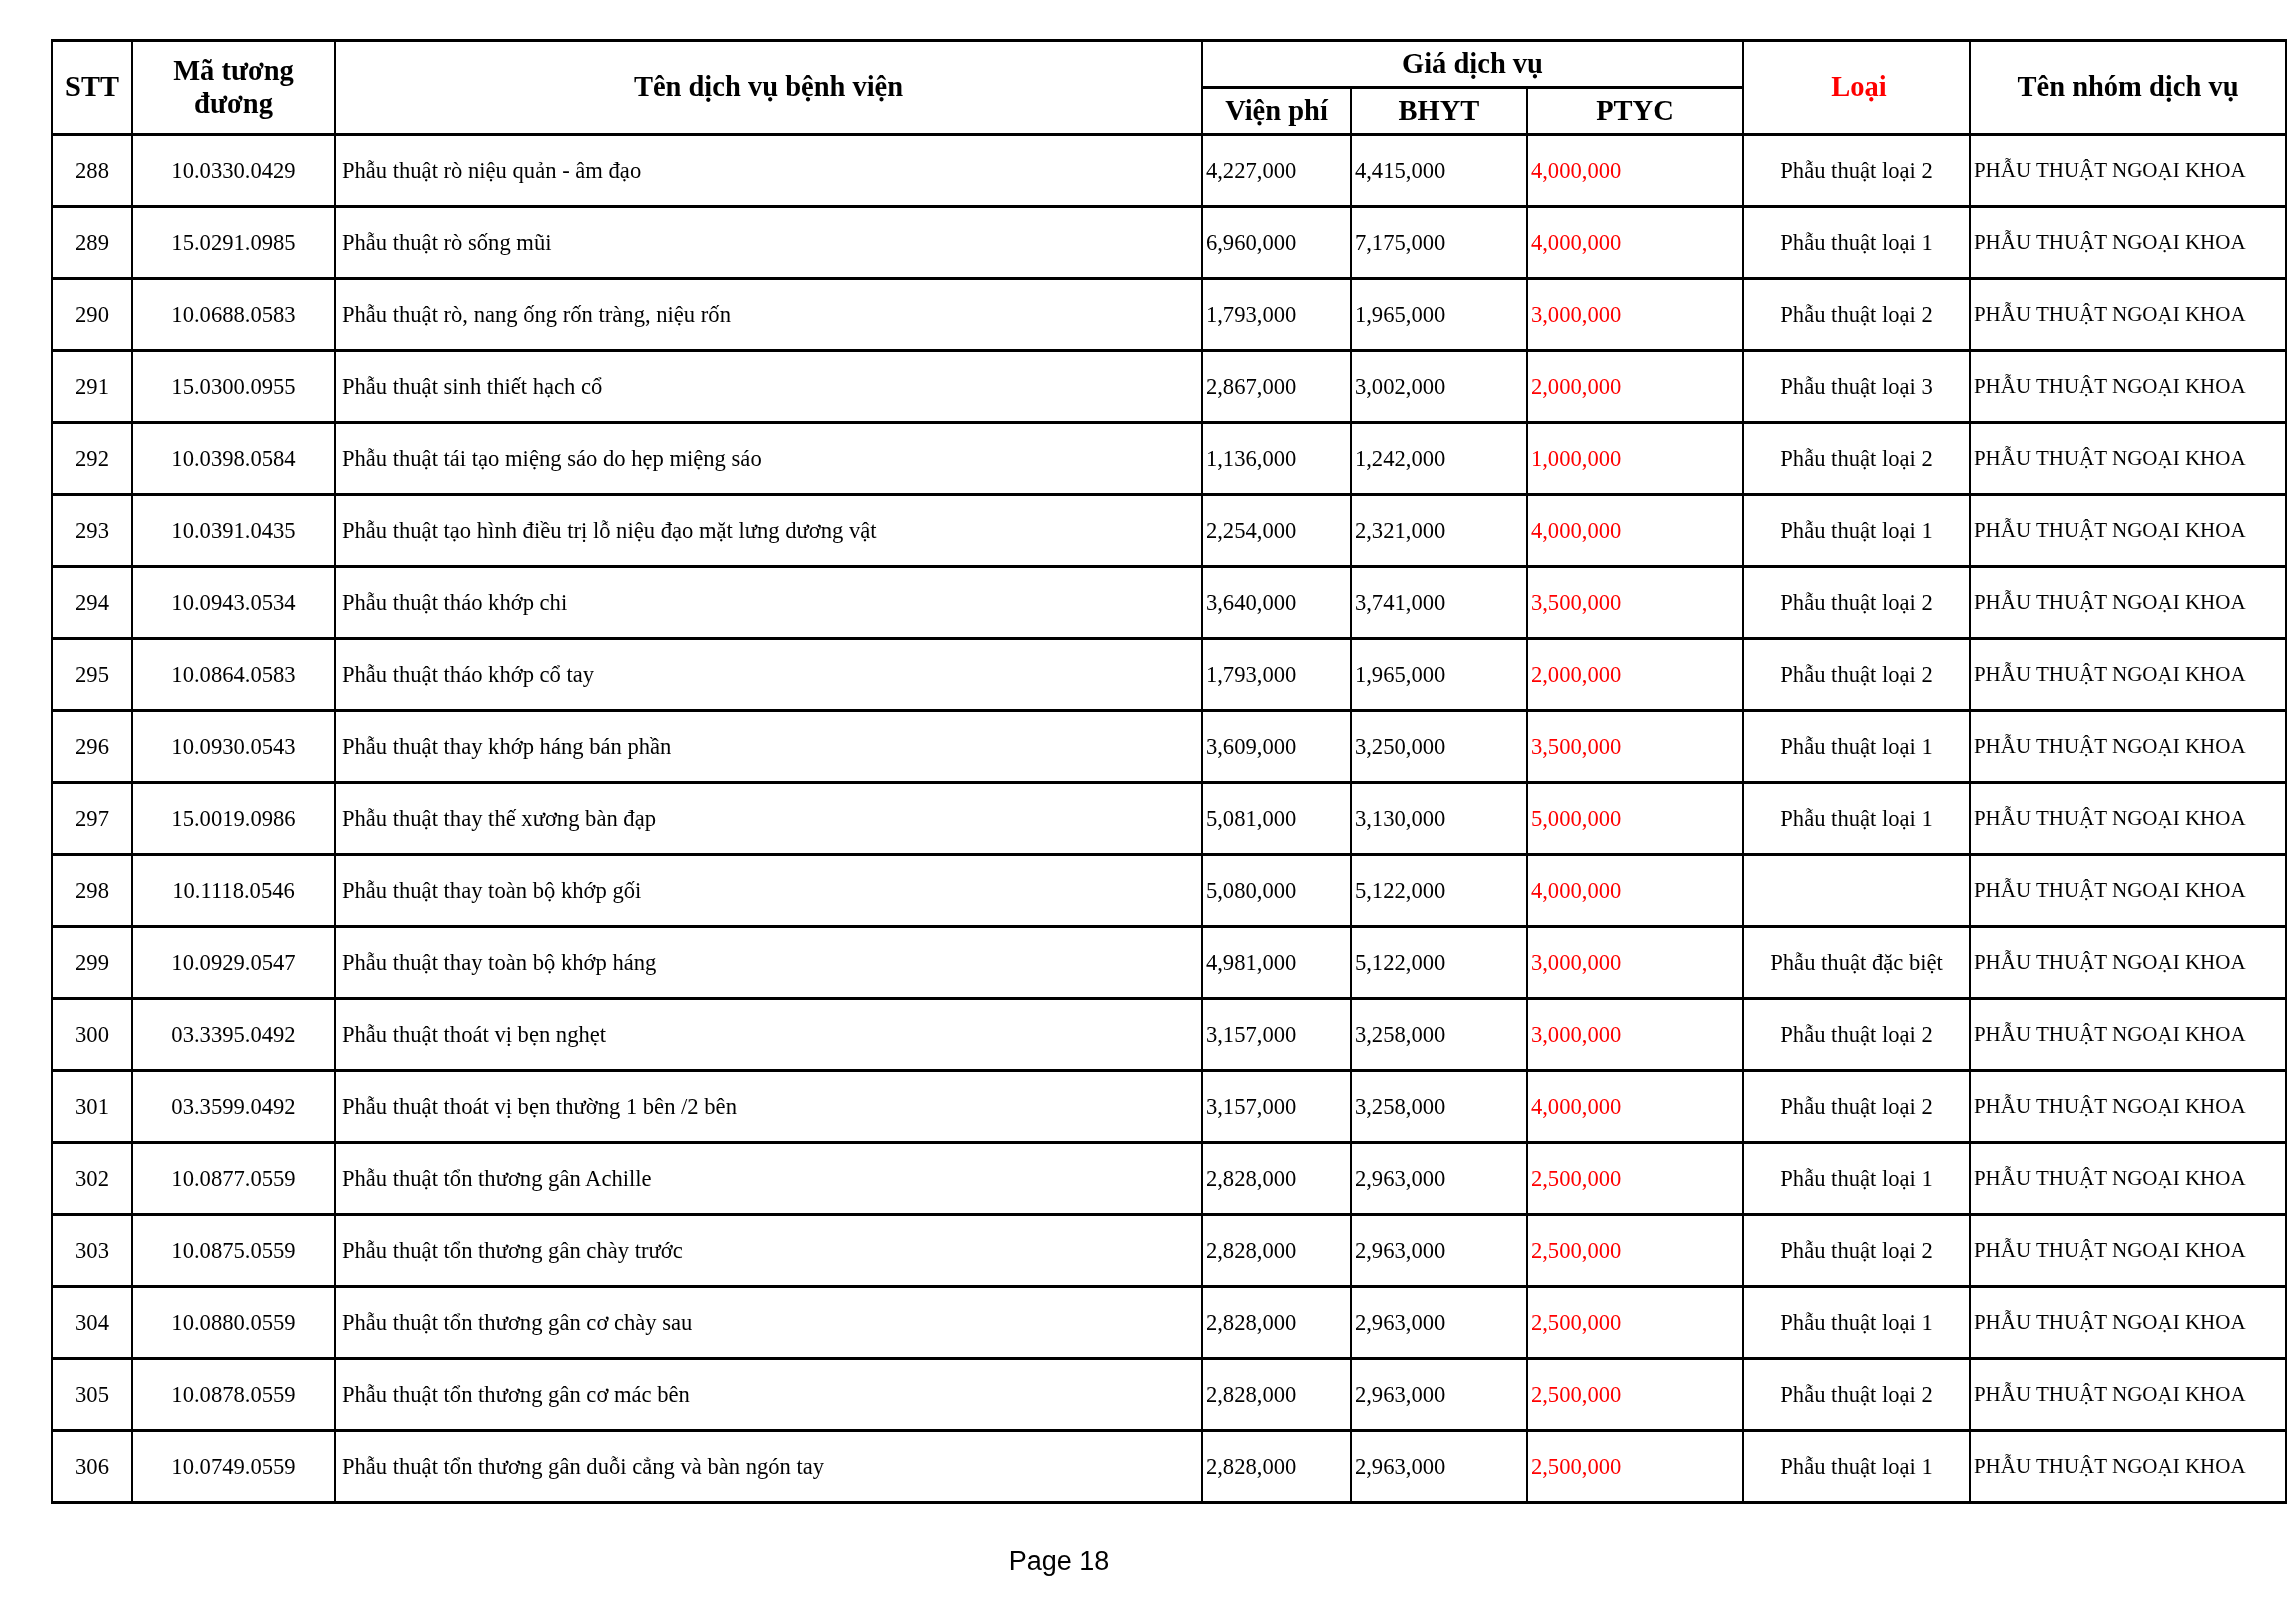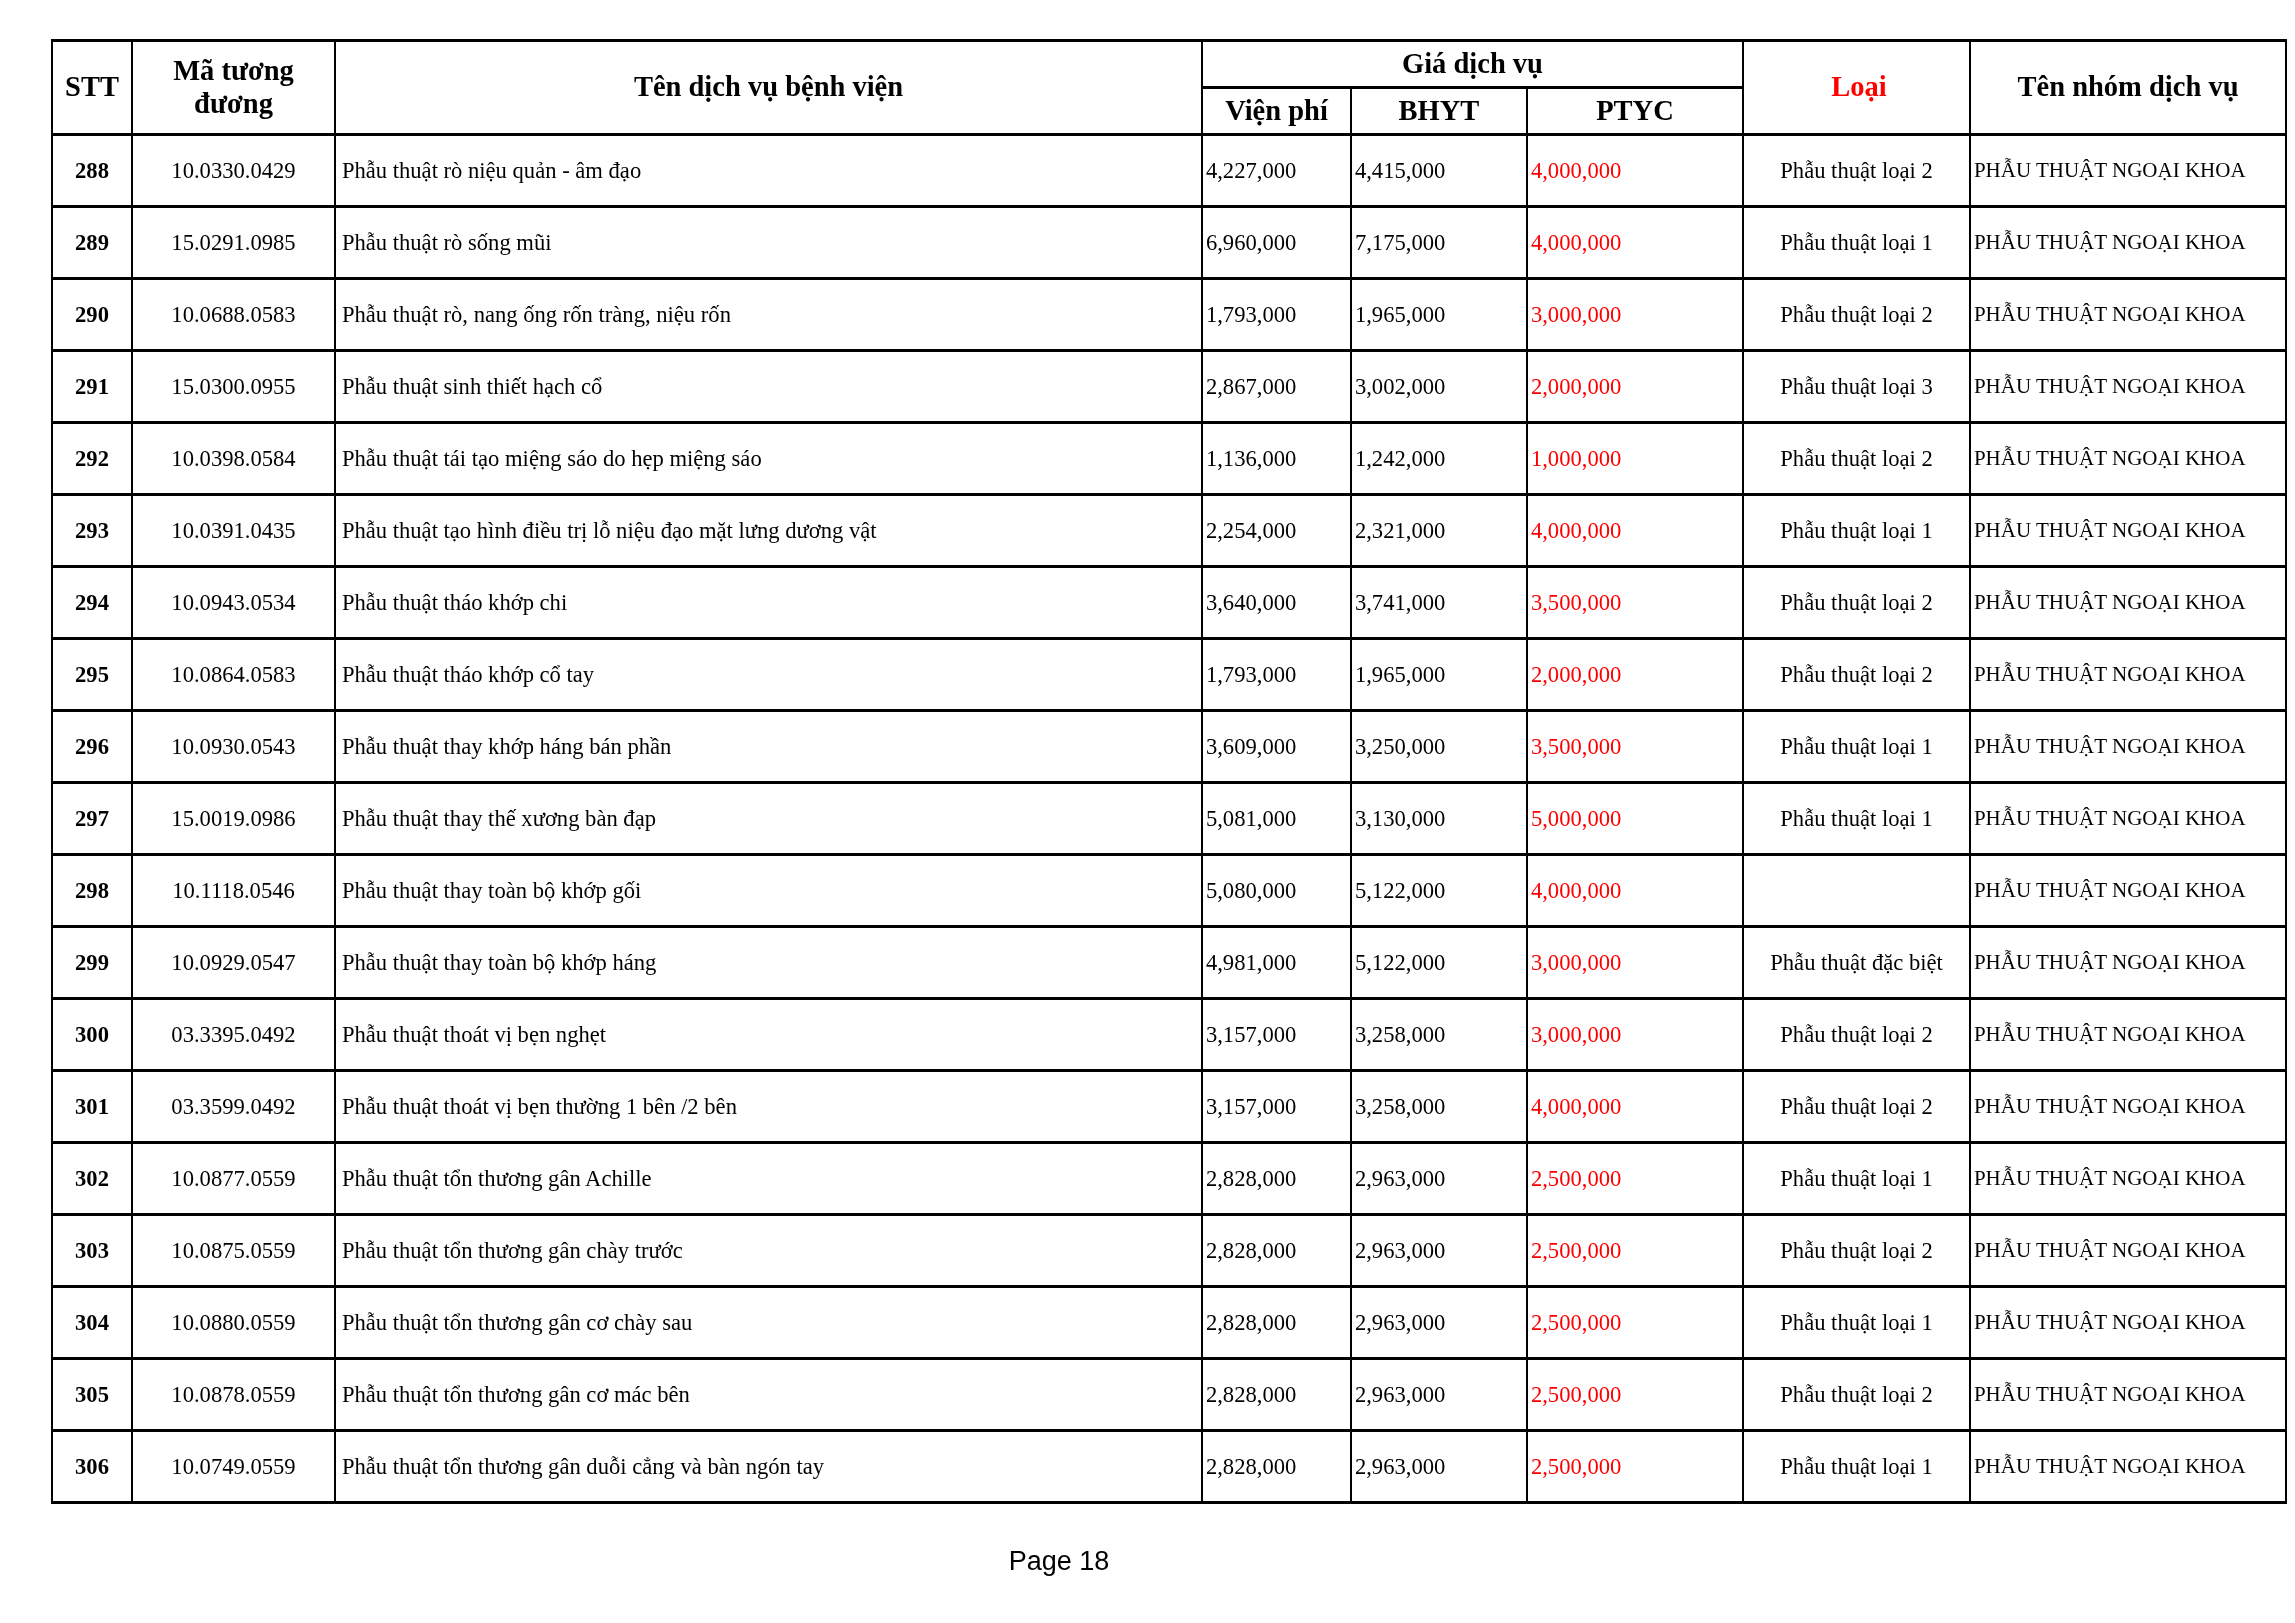--- a/index.html
+++ b/index.html
@@ -44,21 +44,21 @@
     height: 44px;
     padding: 0 2.9px;
   }
   .price-table thead th.h-loai { color: #FF0000; padding-left: 8px; }
   .price-table tbody td {
     font-size: 22.6px;
     line-height: 1.15;
     height: 69px;
     padding: 0 2.9px;
   }
-  .c-stt   { text-align: center; font-weight: bold; }
+  .c-stt   { text-align: center; }
   .c-code  { text-align: center; }
   .c-name  { text-align: left; padding-left: 5.9px !important; }
   .c-money { padding-right: 20.6px !important; }
   .c-ptyc  { color: #FF0000; }
   .c-loai  { text-align: center; margin-top: 40px; }
   .c-nhom  { text-align: left; font-size: 21px !important; white-space: nowrap; }
   .footer {
     position: absolute;
     top: 1546px;
     left: 1059px;

